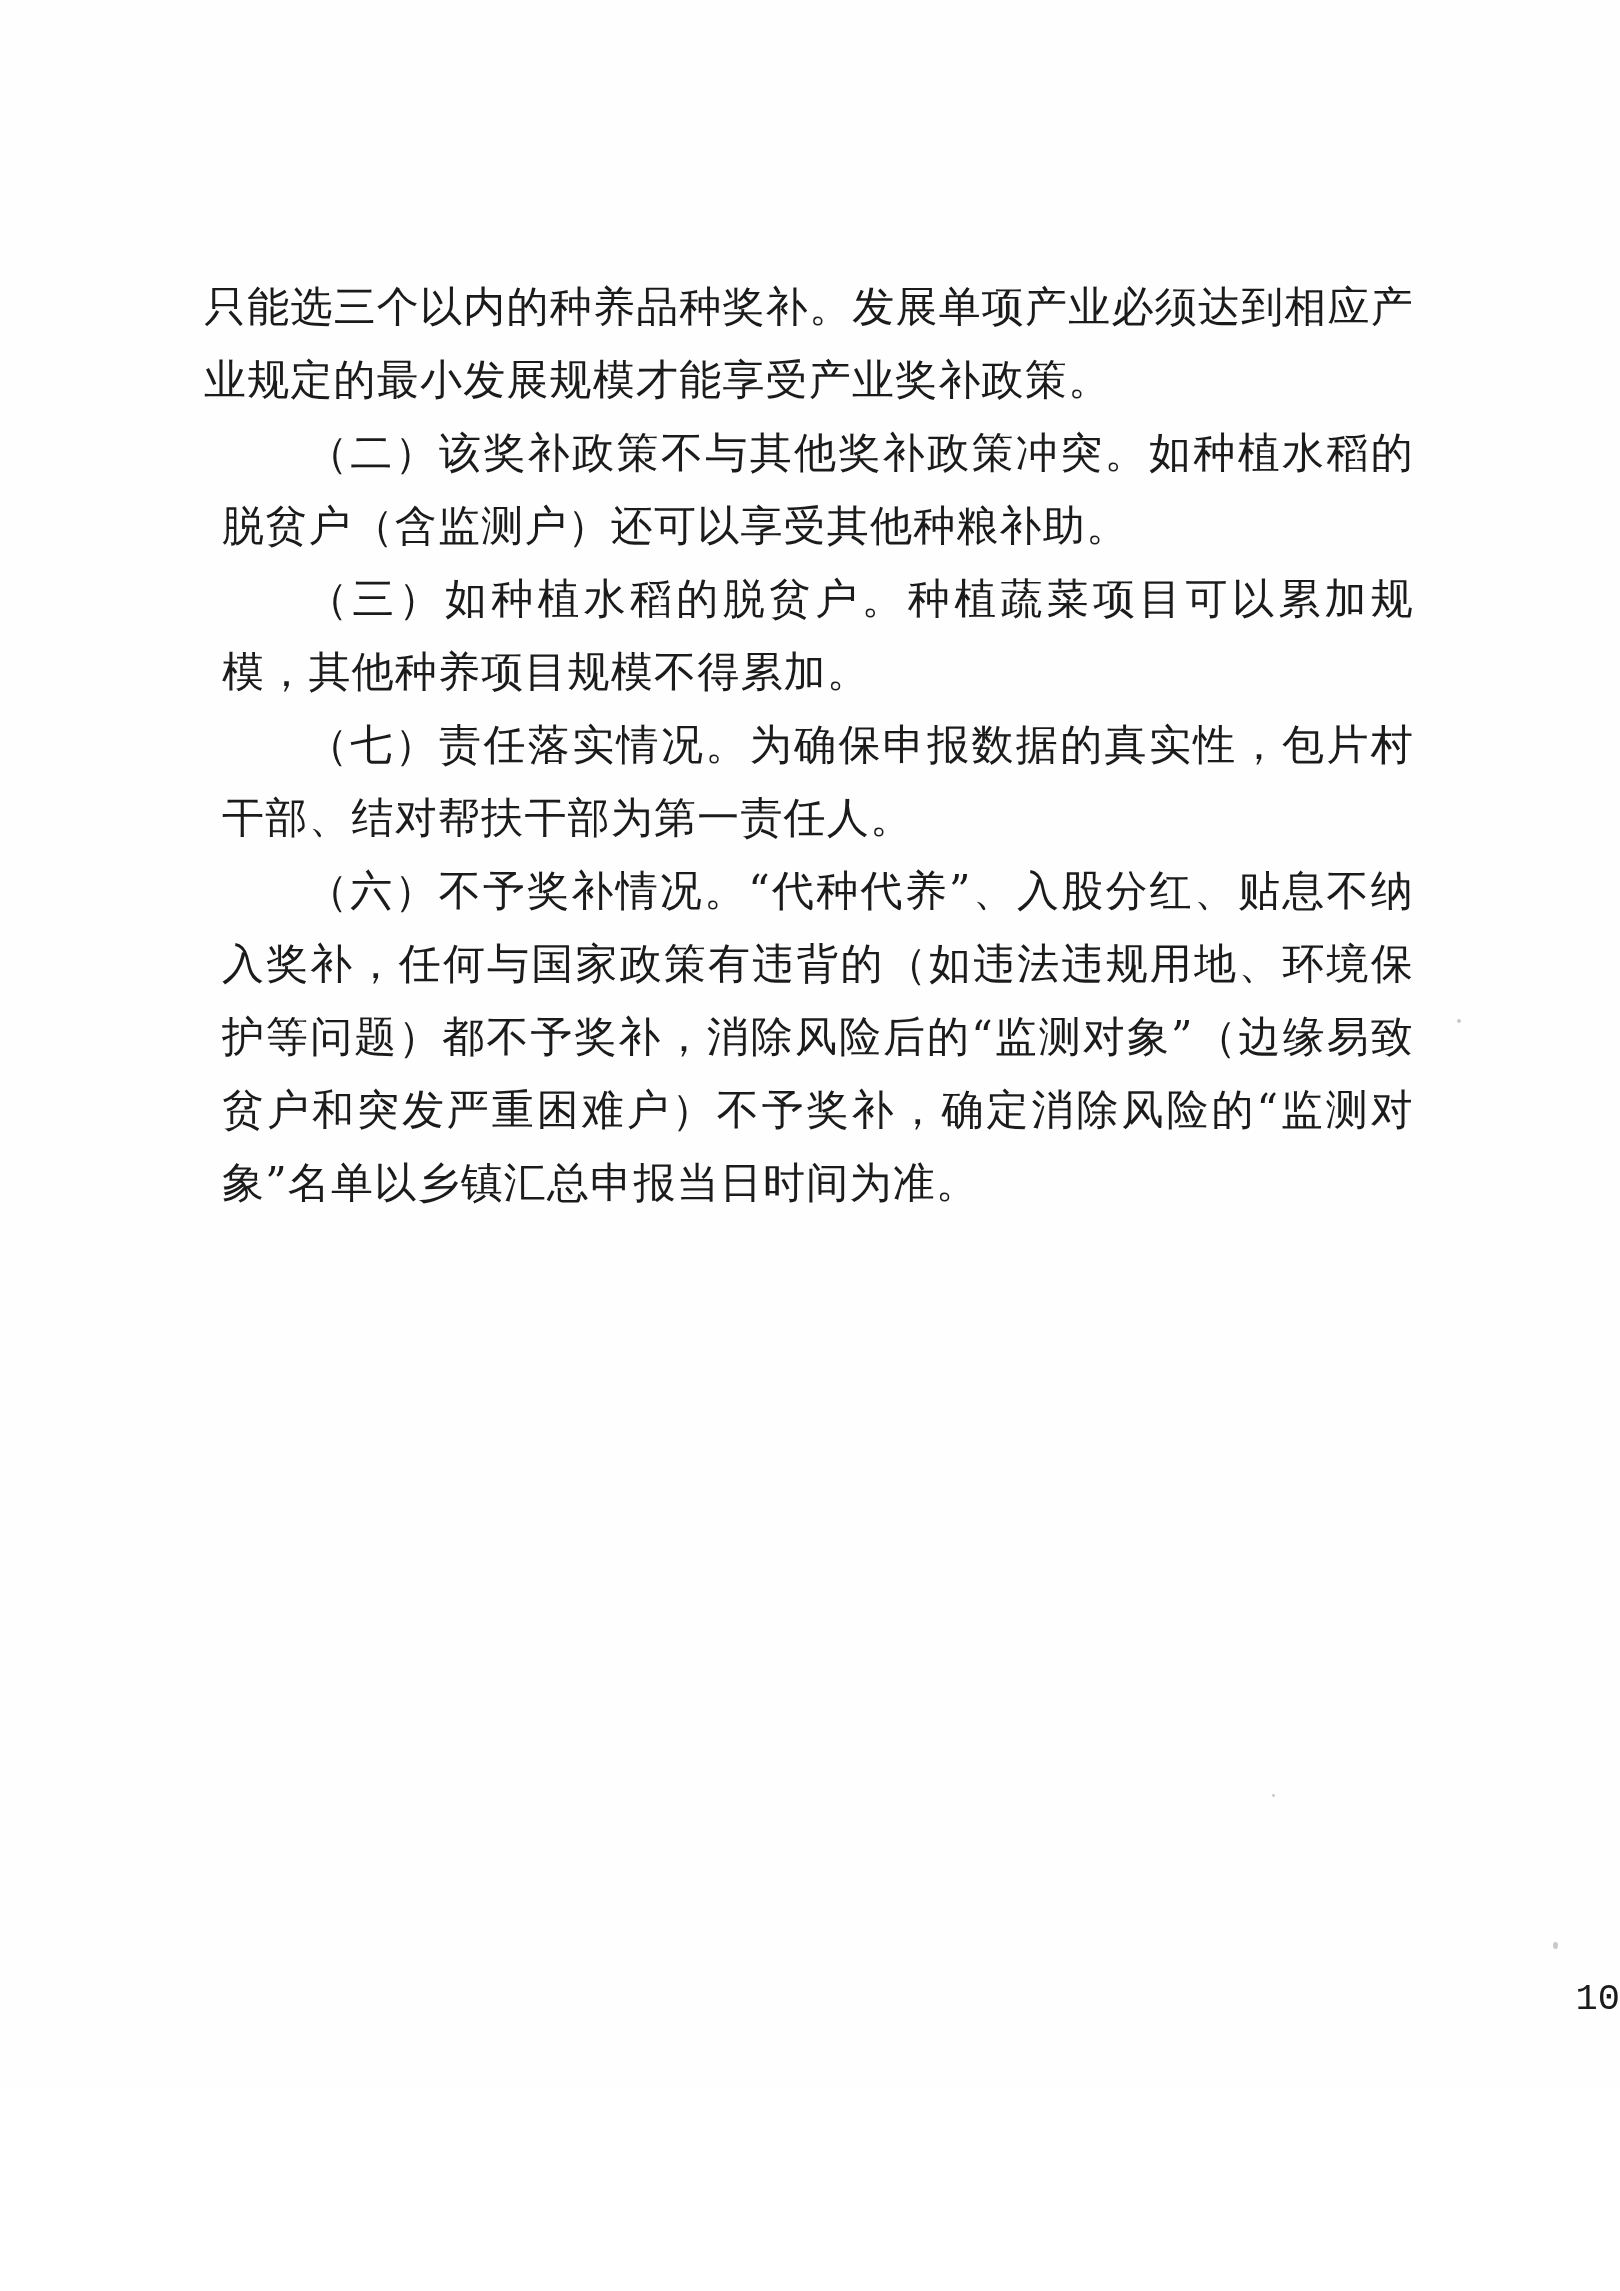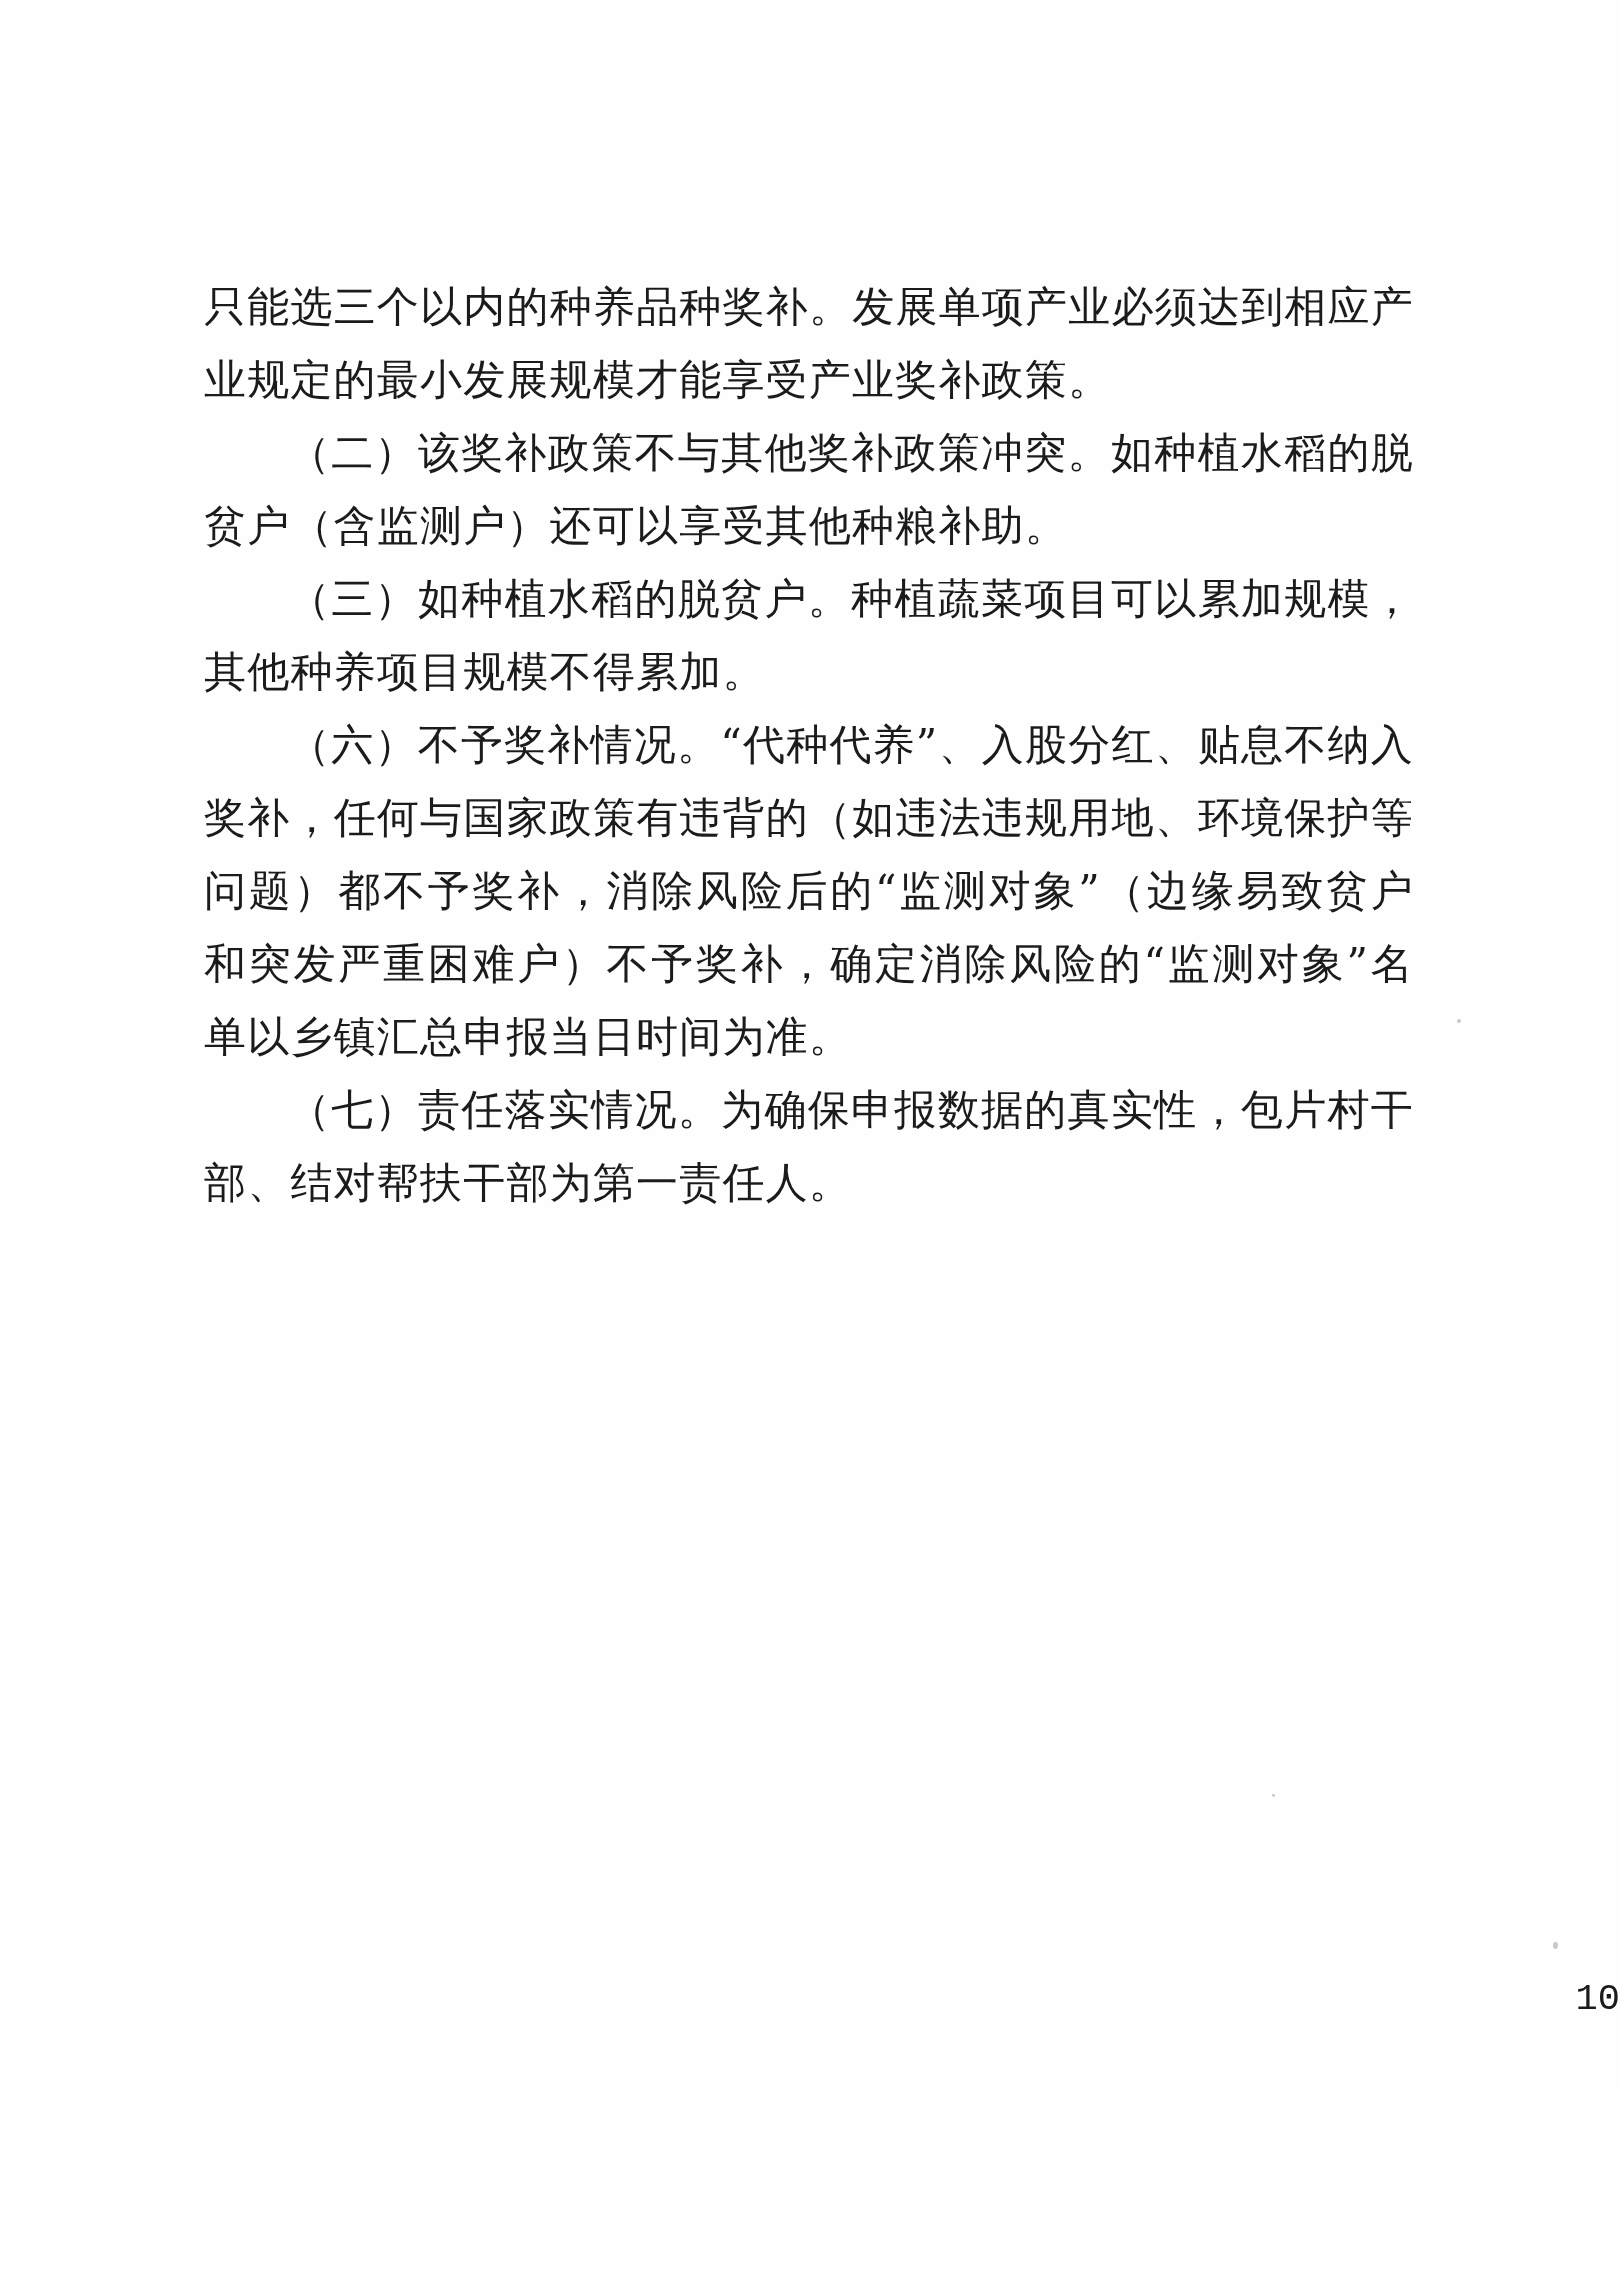--- a/index.html
+++ b/index.html
@@ -34,20 +34,21 @@
     line-height: 73px;
     letter-spacing: 1.2px;
     text-align: justify;
     text-justify: inter-ideograph;
     margin: 0 0 0 0;
     color: #1b1b1b;
     font-weight: 400;
   }
   .para.indent {
     text-indent: 84px;
+    margin-left: 18px;
   }
   .page-number {
     position: absolute;
     left: 0;
     top: 1978px;
     width: 1620px;
     text-align: right;
     font-size: 37px;
     color: #1b1b1b;
     font-family: Liberation Mono, monospace;
@@ -60,22 +61,22 @@
 </style>
 </head>
 <body>
 
 <div class="page">
 
   <div class="content">
     <p class="para">只能选三个以内的种养品种奖补。发展单项产业必须达到相应产业规定的最小发展规模才能享受产业奖补政策。</p>
     <p class="para indent">（二）该奖补政策不与其他奖补政策冲突。如种植水稻的脱贫户（含监测户）还可以享受其他种粮补助。</p>
     <p class="para indent">（三）如种植水稻的脱贫户。种植蔬菜项目可以累加规模，其他种养项目规模不得累加。</p>
+    <p class="para indent">（七）责任落实情况。为确保申报数据的真实性，包片村干部、结对帮扶干部为第一责任人。</p>
     <p class="para indent">（六）不予奖补情况。“代种代养”、入股分红、贴息不纳入奖补，任何与国家政策有违背的（如违法违规用地、环境保护等问题）都不予奖补，消除风险后的“监测对象”（边缘易致贫户和突发严重困难户）不予奖补，确定消除风险的“监测对象”名单以乡镇汇总申报当日时间为准。</p>
-    <p class="para indent">（七）责任落实情况。为确保申报数据的真实性，包片村干部、结对帮扶干部为第一责任人。</p>
   </div>
 
   <div class="page-number">10</div>
 
   <div class="speck" style="left:1457px; top:1019px; width:3.9px; height:3.9px;"></div>
   <div class="speck" style="left:1272px; top:1794px; width:2.9px; height:2.9px;"></div>
   <div class="speck" style="left:1553px; top:1942px; width:4.9px; height:6.9px;"></div>
 
 </div>
 

